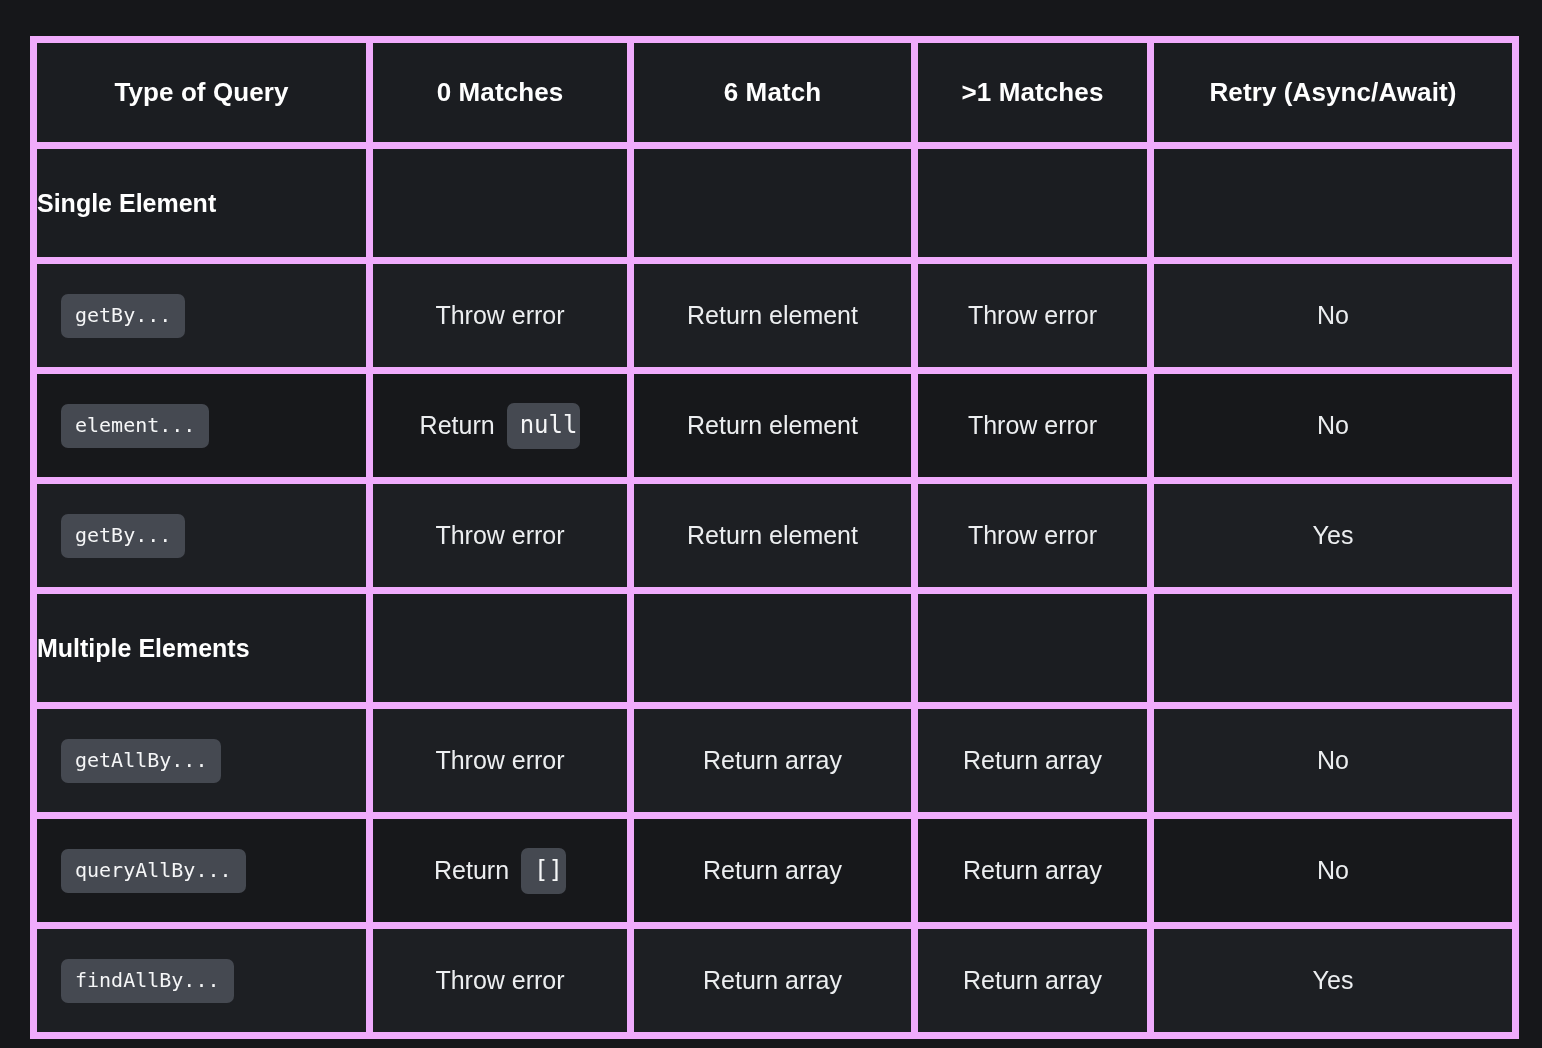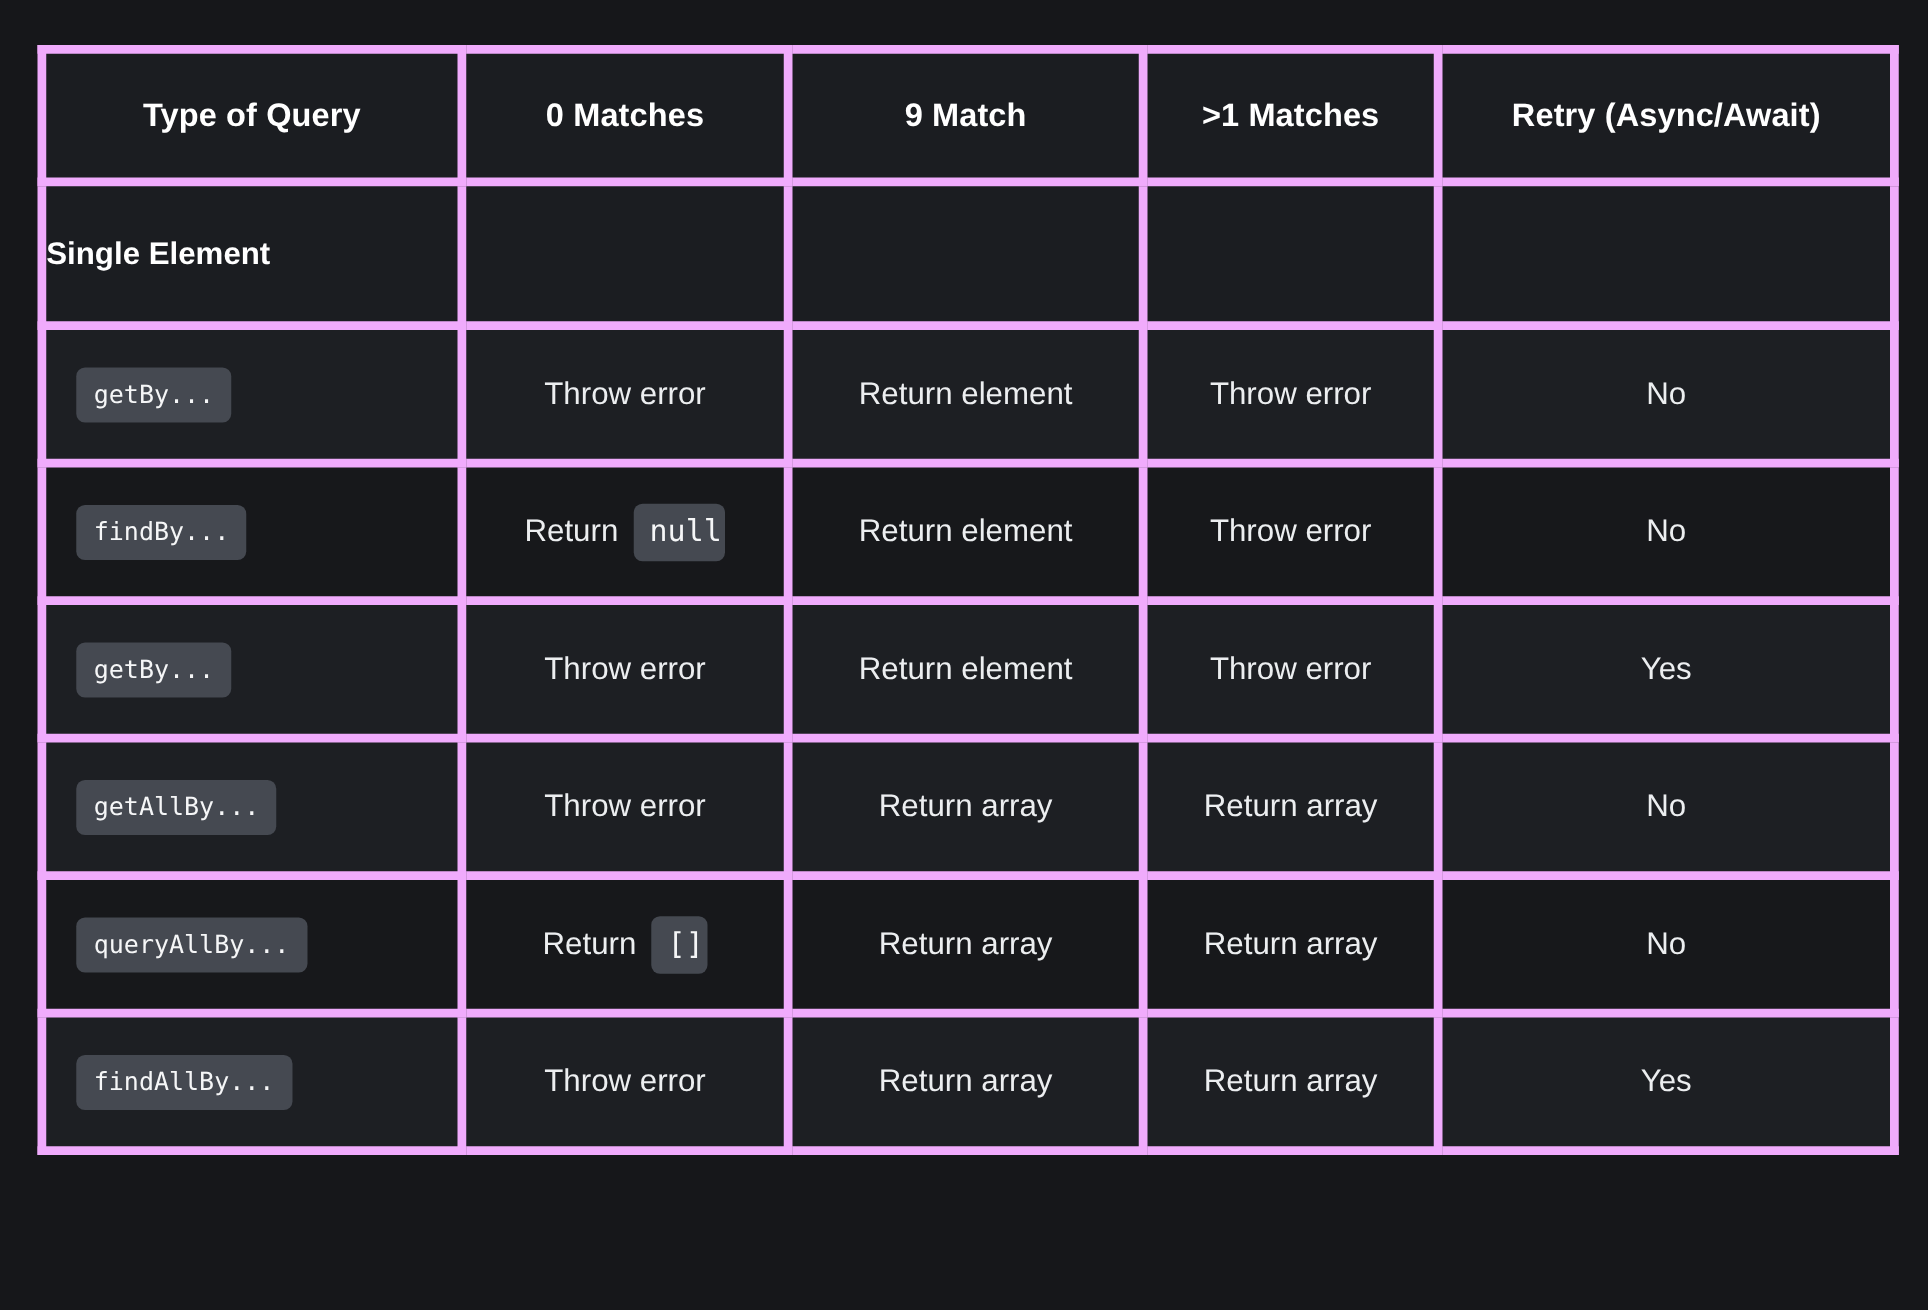--- a/index.html
+++ b/index.html
@@ -133,21 +133,21 @@
         <col class="c-type">
         <col class="c-zero">
         <col class="c-one">
         <col class="c-many">
         <col class="c-retry">
       </colgroup>
       <thead>
         <tr class="header-row">
           <th>Type of Query</th>
           <th>0 Matches</th>
-          <th>9 Match</th>
+          <th>6 Match</th>
           <th>&gt;1 Matches</th>
           <th>Retry (Async/Await)</th>
         </tr>
       </thead>
       <tbody>
 
         <tr class="section-row">
           <td class="section-label">Single Element</td>
           <td></td>
           <td></td>
@@ -160,21 +160,21 @@
             <span class="code-chip">getBy...</span>
           </td>
           <td>Throw error</td>
           <td>Return element</td>
           <td>Throw error</td>
           <td>No</td>
         </tr>
 
         <tr class="data-row stripe-a">
           <td class="type-cell">
-            <span class="code-chip">findBy...</span>
+            <span class="code-chip">element...</span>
           </td>
           <td>
             <span class="cell-inline">
               <span class="cell-text">Return</span>
               <span class="code-chip">null</span>
             </span>
           </td>
           <td>Return element</td>
           <td>Throw error</td>
           <td>No</td>
@@ -183,20 +183,27 @@
         <tr class="data-row stripe-b">
           <td class="type-cell">
             <span class="code-chip">getBy...</span>
           </td>
           <td>Throw error</td>
           <td>Return element</td>
           <td>Throw error</td>
           <td>Yes</td>
         </tr>
 
+        <tr class="section-row">
+          <td class="section-label">Multiple Elements</td>
+          <td></td>
+          <td></td>
+          <td></td>
+          <td></td>
+        </tr>
 
         <tr class="data-row stripe-b">
           <td class="type-cell">
             <span class="code-chip">getAllBy...</span>
           </td>
           <td>Throw error</td>
           <td>Return array</td>
           <td>Return array</td>
           <td>No</td>
         </tr>

